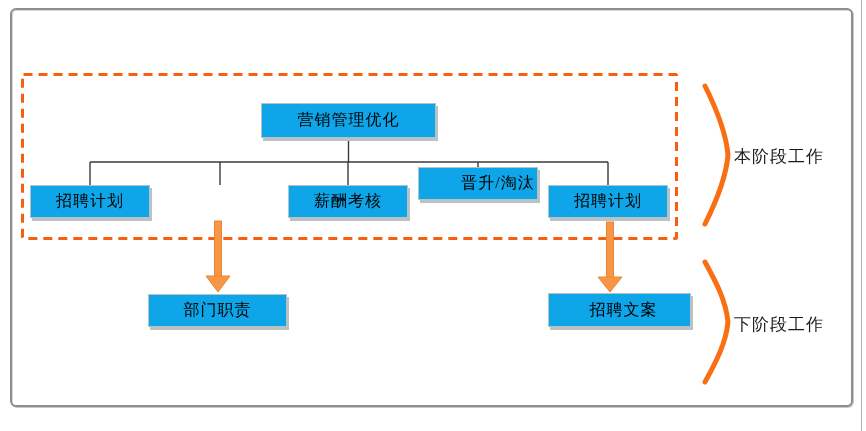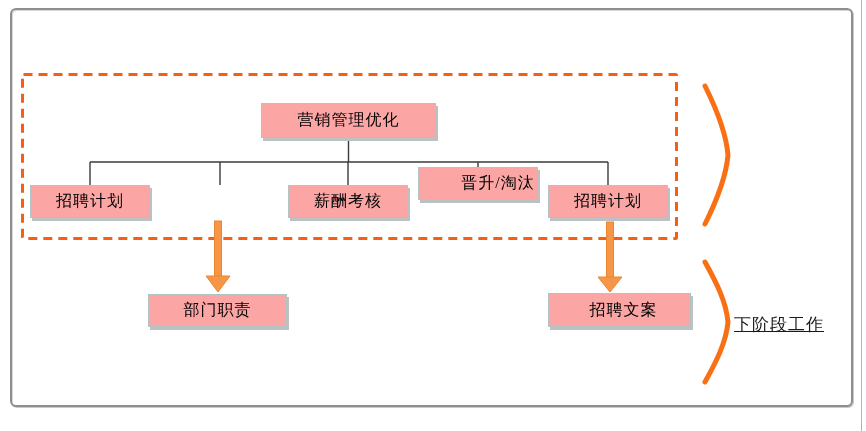--- a/index.html
+++ b/index.html
@@ -28,21 +28,21 @@
     width: 1px; height: 431px;
     background: #b3b3b3;
   }
   .overlay-svg {
     position: absolute;
     left: 0; top: 0;
     width: 866px; height: 431px;
   }
   .node {
     position: absolute;
-    background: #fca5a5;
+    background: #0ea5e9;
     border: 1px solid #b2c3c6;
     box-shadow: 2px 3px 0 #bcc2c4;
     display: flex;
     align-items: center;
     justify-content: center;
     font-size: 16px;
     color: #000000;
     letter-spacing: 1px;
     box-sizing: border-box;
   }
@@ -56,21 +56,21 @@
   .node-n1     { left: 148px; top: 333px; width: 139px; height: 32px; }
   .node-n2     { left: 548px; top: 293px; width: 143px; height: 34px; padding-left: 8px; }
   .stage-label {
     position: absolute;
     font-size: 17px;
     color: #1a1a1a;
     letter-spacing: 1px;
     white-space: nowrap;
   }
   .stage-label-current { left: 734px; top: 145px; }
-  .stage-label-next    { left: 734px; top: 313px; text-decoration: underline; }
+  .stage-label-next    { left: 734px; top: 313px; }
 </style>
 </head>
 <body>
 
 <div class="canvas">
 
   <div class="page-frame"></div>
   <div class="right-edge-line"></div>
 
   <svg class="overlay-svg" viewBox="0 0 866 431" xmlns="http://www.w3.org/2000/svg">
@@ -106,15 +106,16 @@
   <div class="node node-root">营销管理优化</div>
 
   <div class="node node-s0">招聘计划</div>
   <div class="node node-s2">薪酬考核</div>
   <div class="node node-s3">晋升/淘汰</div>
   <div class="node node-s4">招聘计划</div>
 
   <div class="node node-n0">部门职责</div>
   <div class="node node-n2">招聘文案</div>
 
+  <div class="stage-label stage-label-current">本阶段工作</div>
   <div class="stage-label stage-label-next">下阶段工作</div>
 
 </div>
 
 </body></html>

